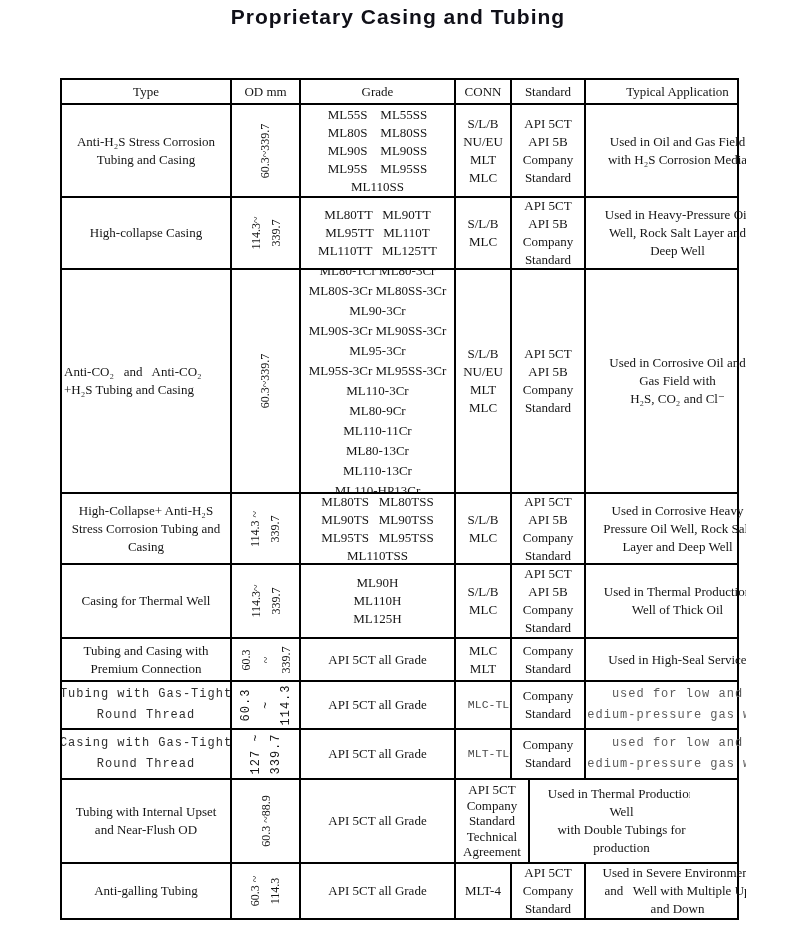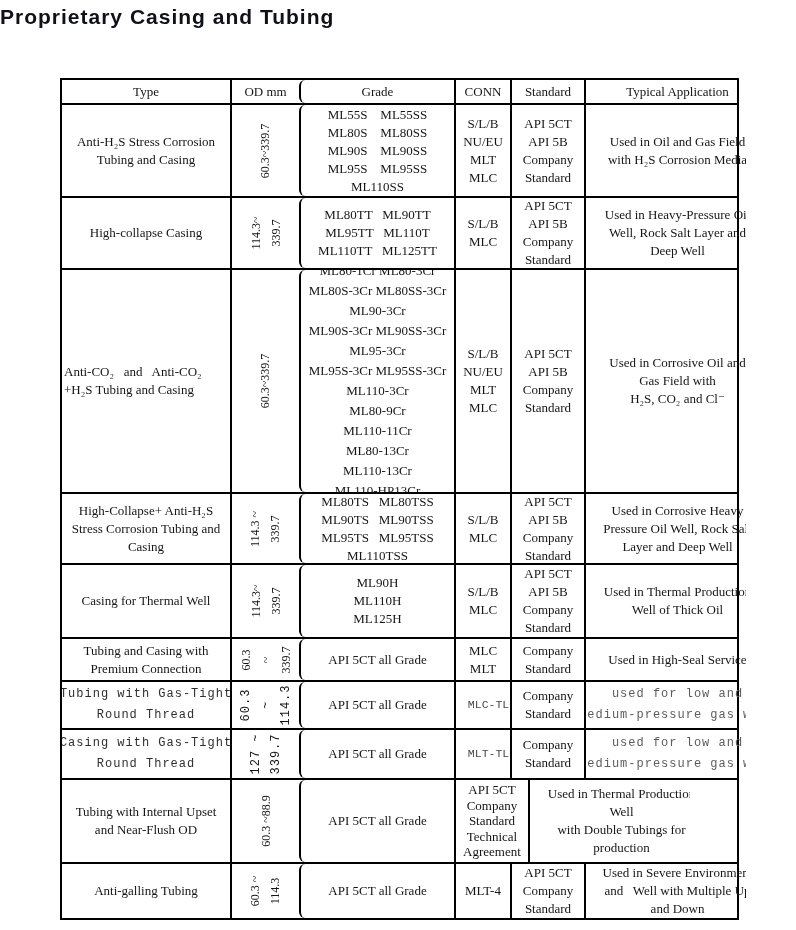--- a/index.html
+++ b/index.html
@@ -2,38 +2,38 @@
 <html><head>
 <meta charset="utf-8">
 <style>
   html,body { margin:0; padding:0; background:#ffffff; }
   .page {
     position:relative; width:796px; height:930px; background:#fff;
     font-family:"Liberation Serif","DejaVu Serif",serif; color:#151515;
   }
   .title {
     position:absolute; top:5px; left:0; width:100%;
-    text-align:left; font-family:"Liberation Sans","DejaVu Sans",sans-serif;
+    text-align:center; font-family:"Liberation Sans","DejaVu Sans",sans-serif;
     font-weight:bold; font-size:21px; letter-spacing:1px; color:#101018;
   }
   .tbl {
     position:absolute; left:60px; top:78px; width:679px;
     border:2px solid #000; box-sizing:border-box; background:#fff;
   }
   .trow { display:flex; box-sizing:border-box; }
   .trow + .trow { border-top:2px solid #000; }
   .cell {
     box-sizing:border-box; display:flex; align-items:center; justify-content:center;
     text-align:center; white-space:pre; font-size:13px; line-height:18px;
     overflow:hidden; flex:0 0 auto;
   }
   .cell + .cell { border-left:2px solid #000; }
   .c-type  { width:168px; }
   .c-od    { width:69px; overflow:visible; }
-  .c-grade { width:155px;border-radius:6px; }
+  .c-grade { width:155px; }
   .c-conn  { width:56px; }
   .c-std   { width:74px; }
   .c-app   { width:162px;padding-left:23px; }
   .hrow { height:23px; font-size:13.5px; }
   .hrow .cell { line-height:23px; }
   .r0 { height:93px; }
   .r1 { height:72px; }
   .r2 { height:224px; }
   .r3 { height:71px; }
   .r4 { height:74px; }

